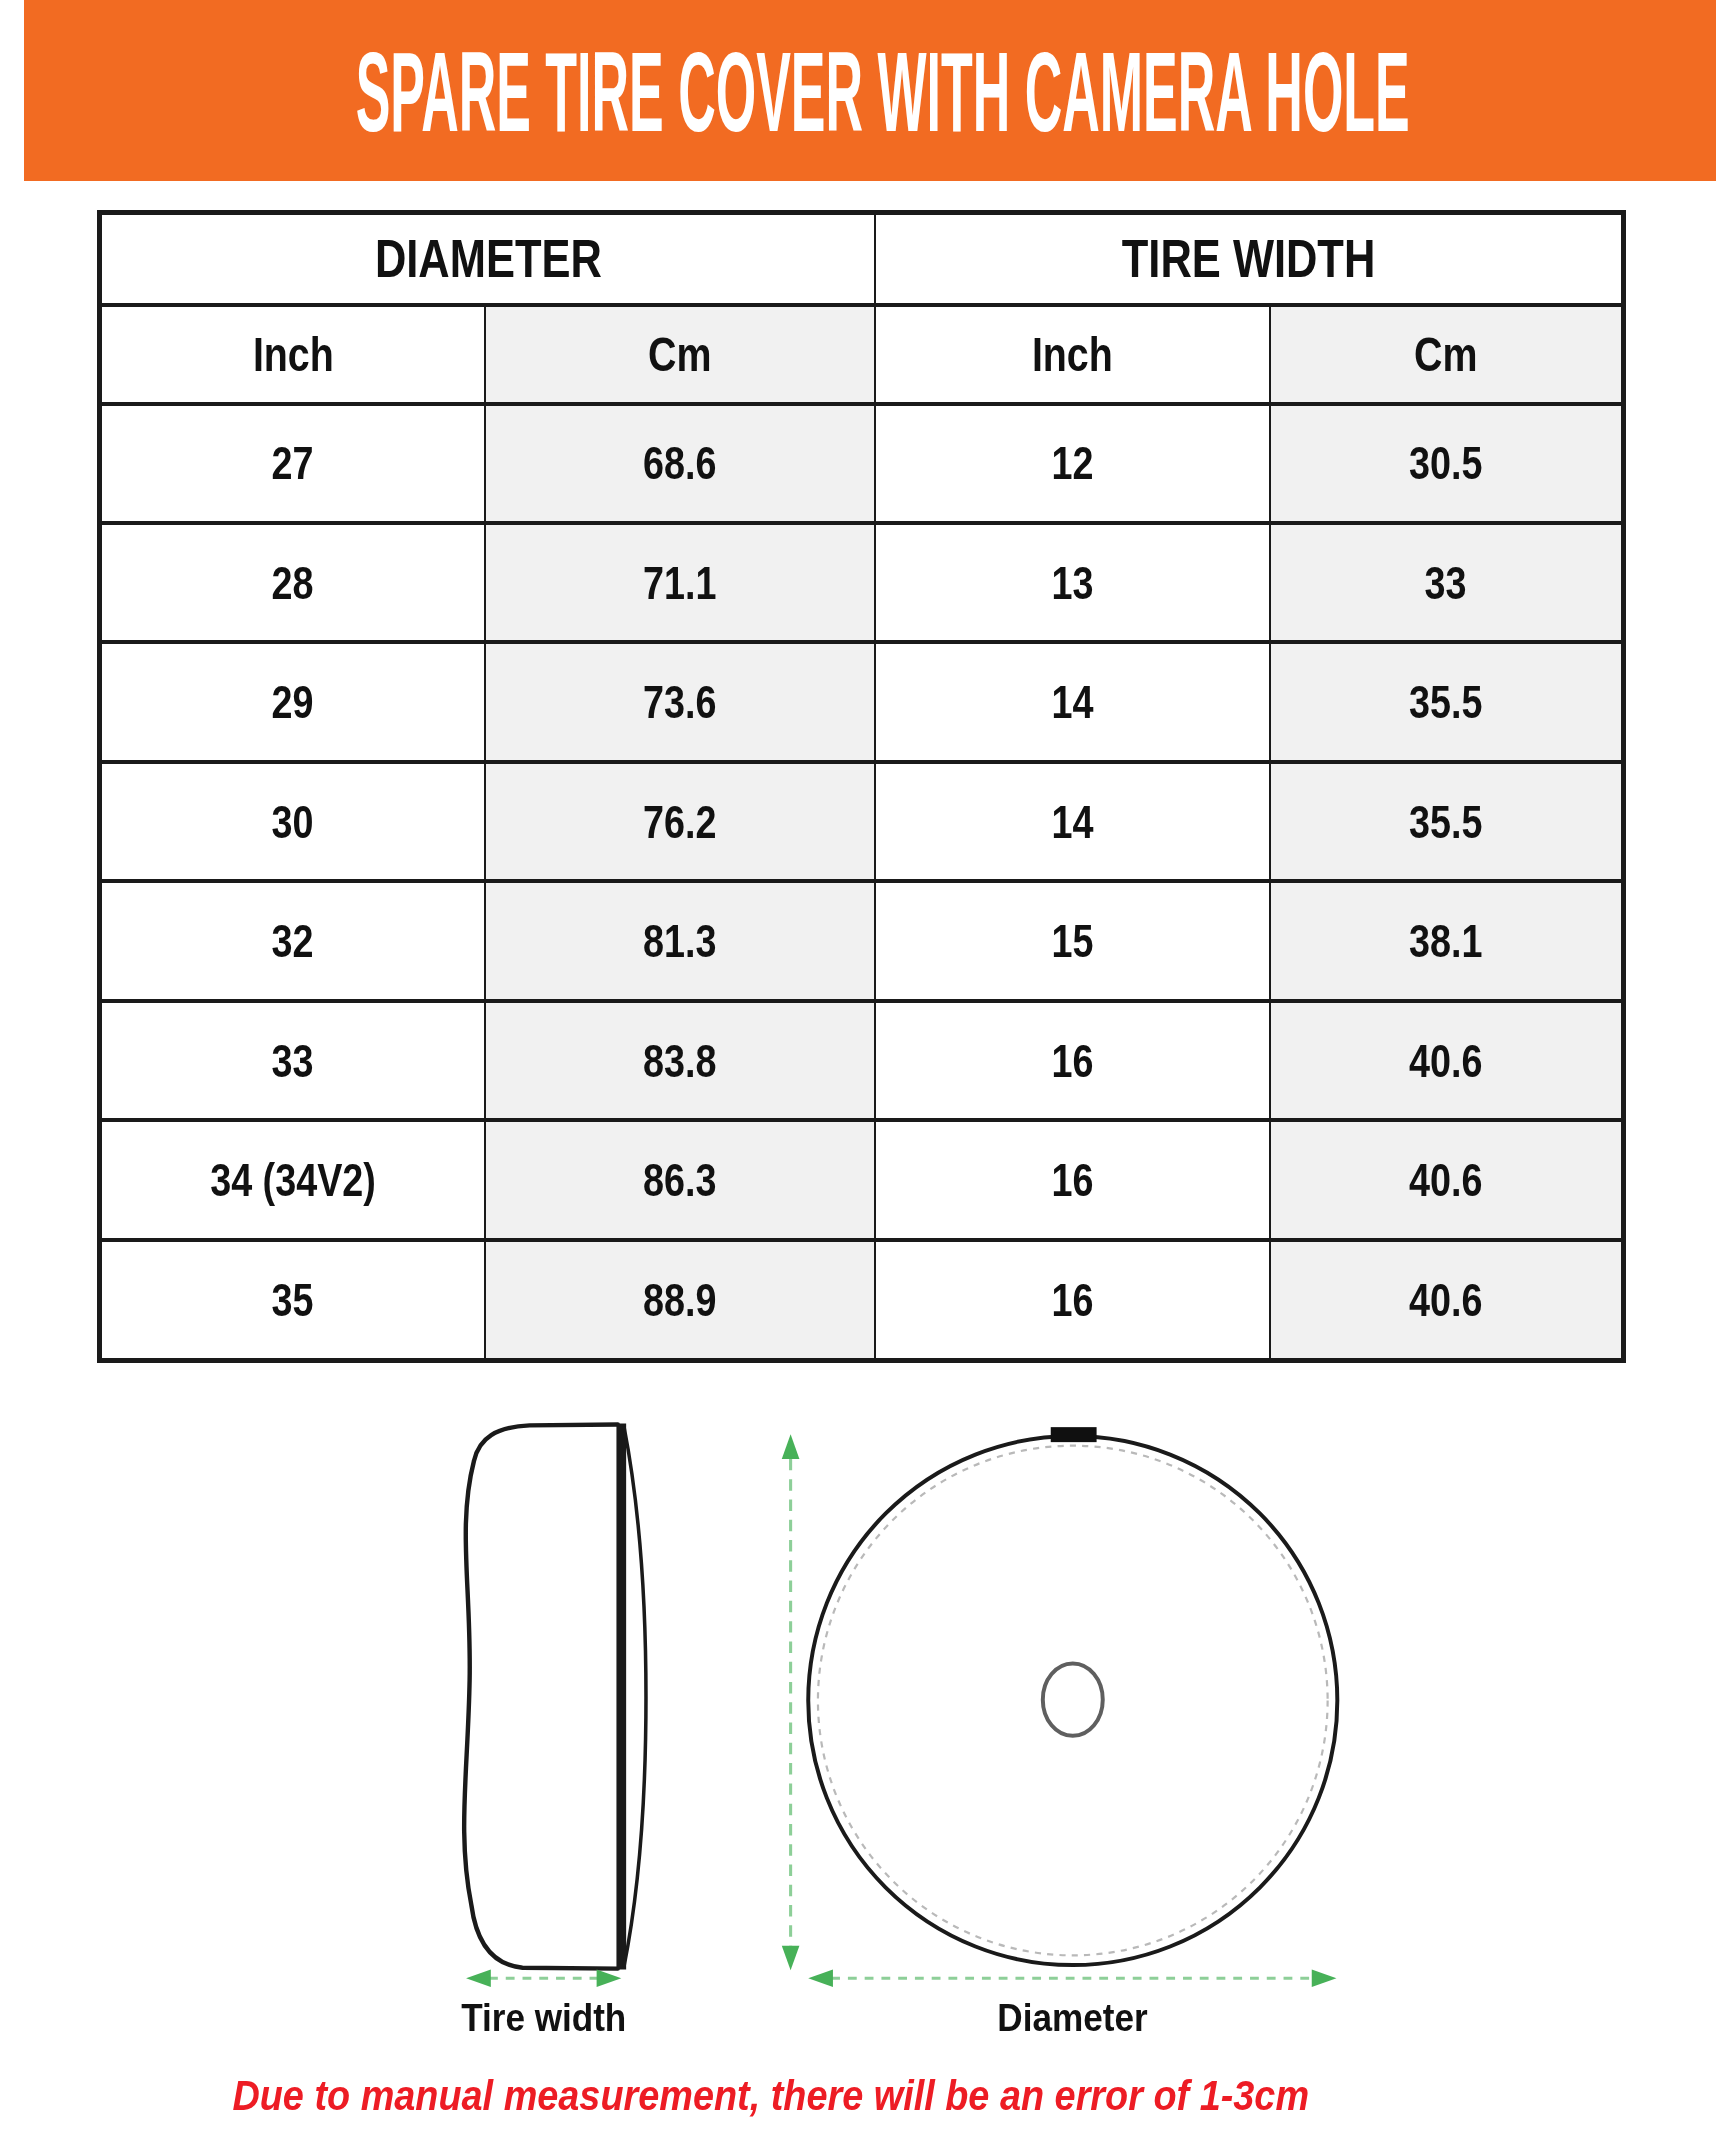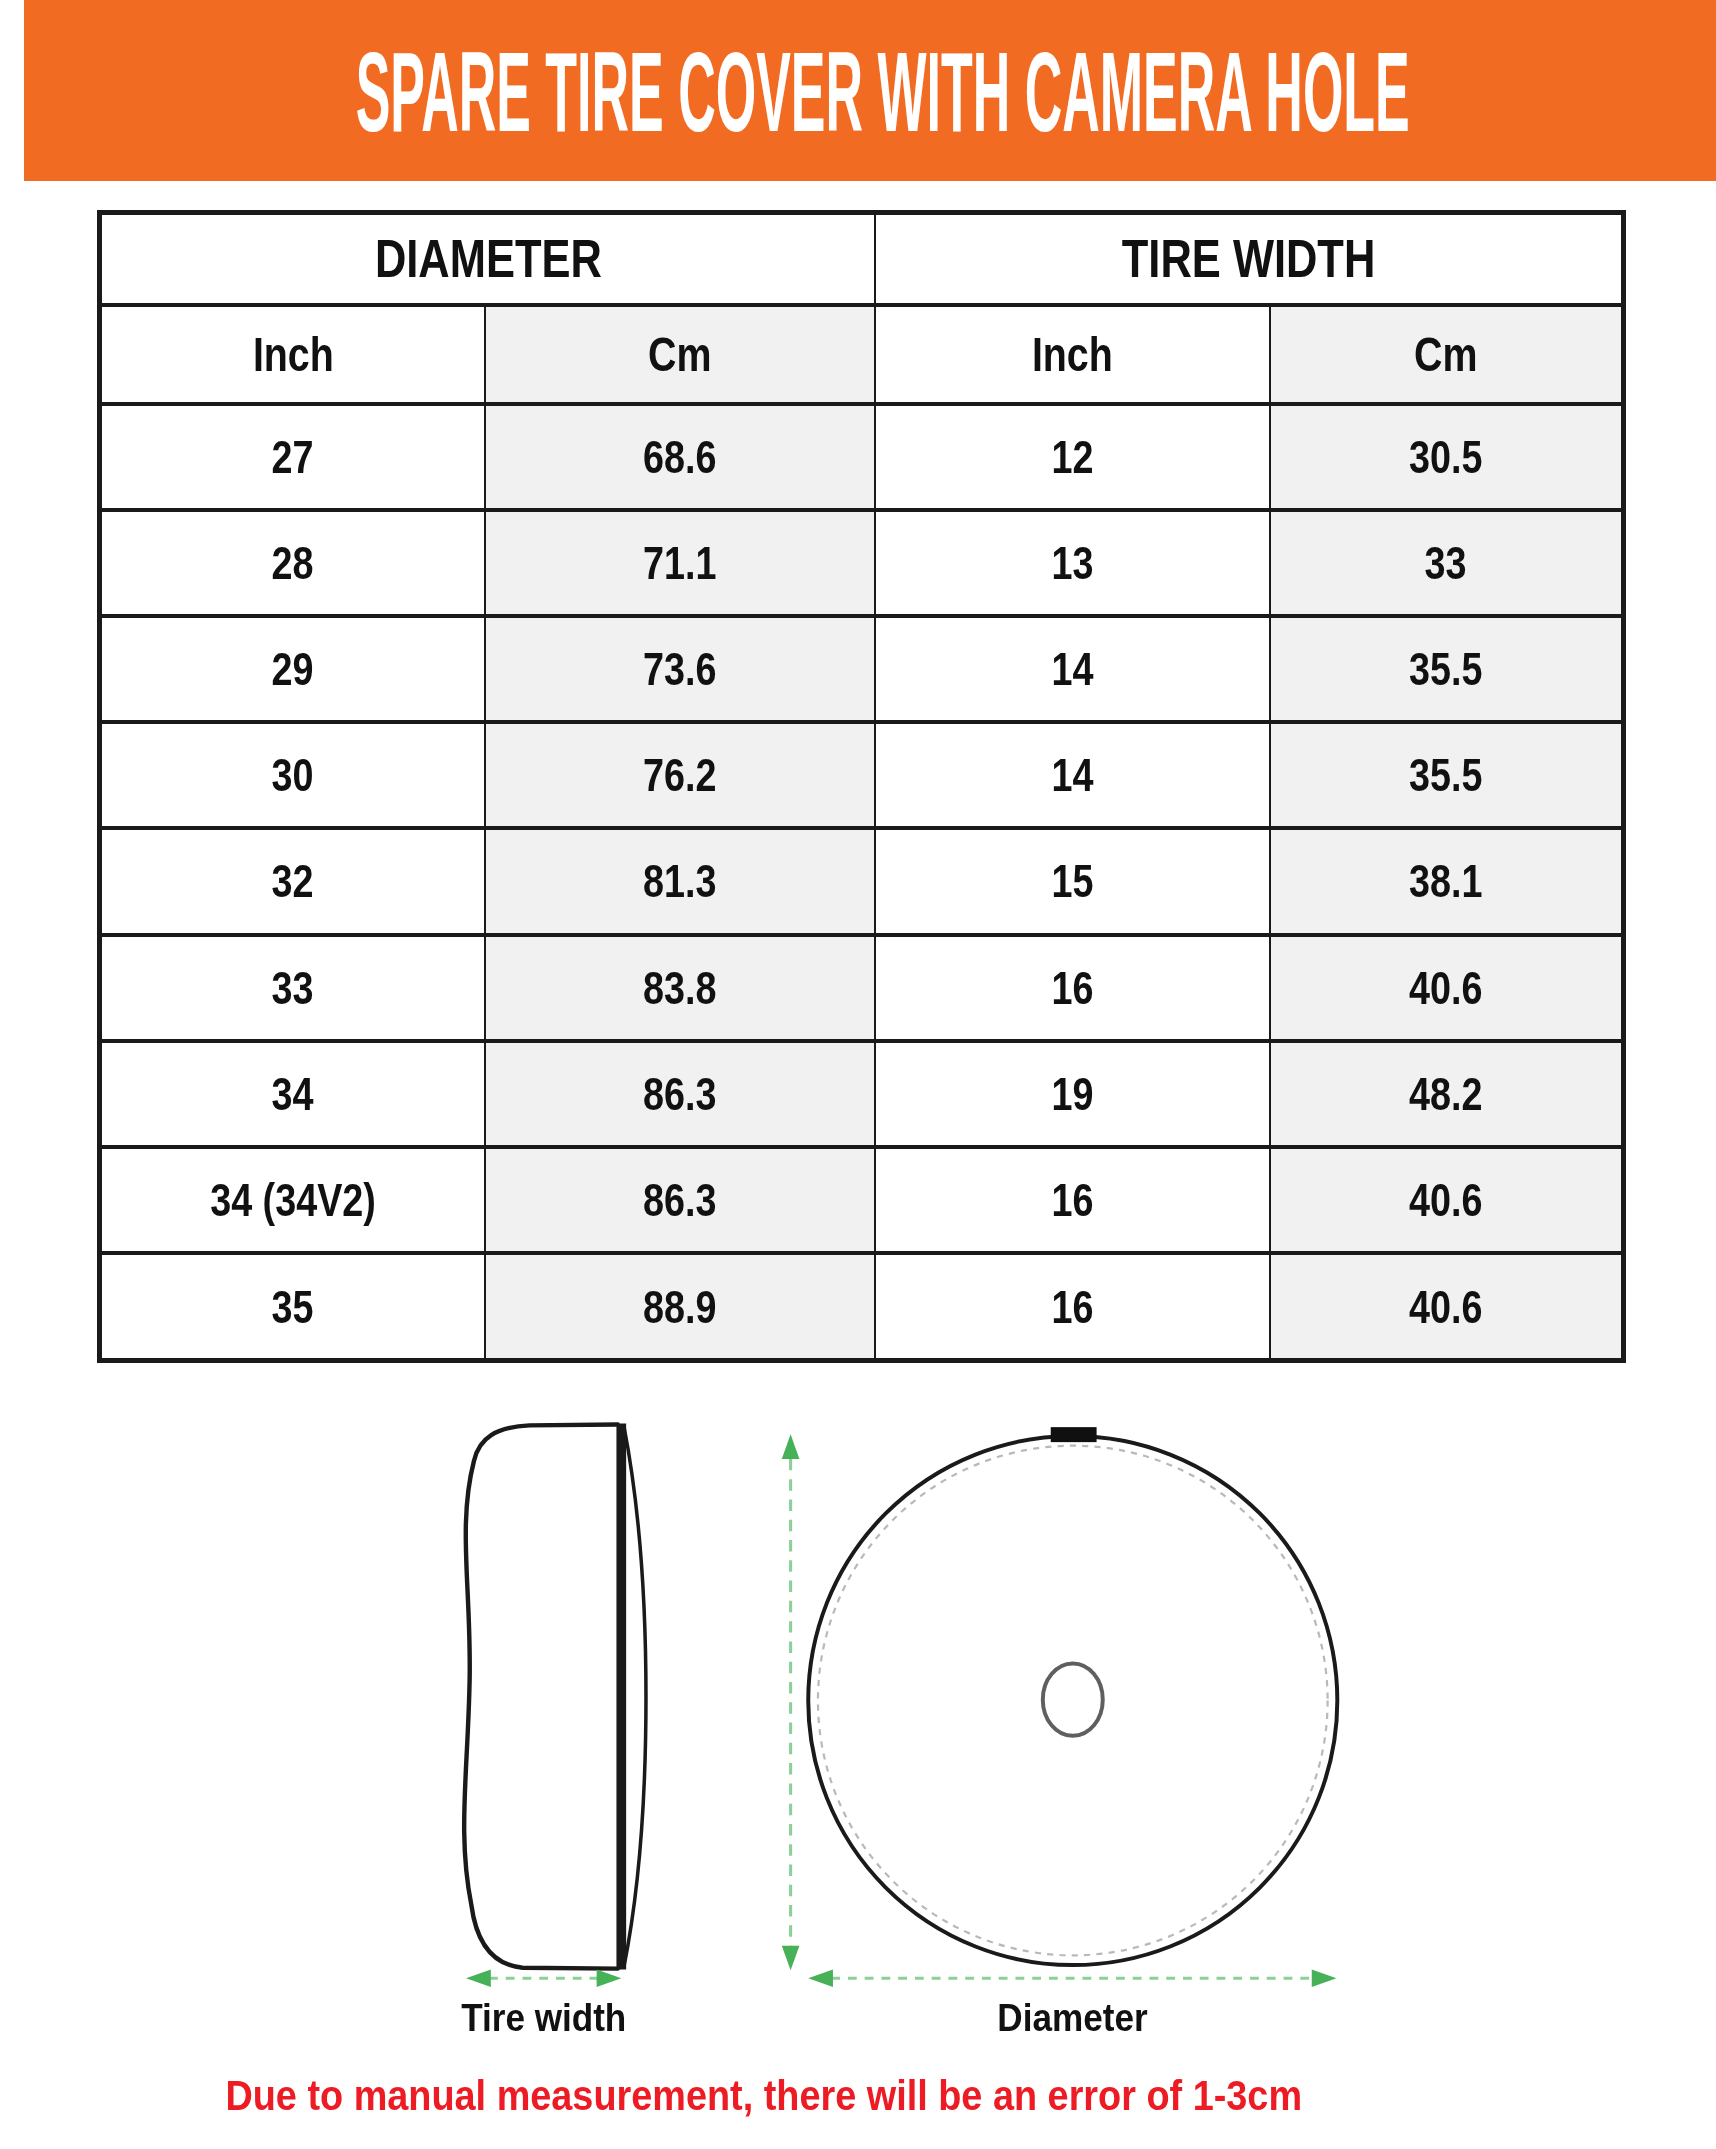--- a/index.html
+++ b/index.html
@@ -83,25 +83,26 @@
     font-size:39px;
     font-weight:700;
     color:#111111;
     top:1996px;
   }
   .dim-label>span{display:inline-block;transform:scaleX(0.9);white-space:nowrap;}
   .label-tire-width{left:367px;}
   .label-diameter{left:896px;}
 
   .disclaimer{
-    position:absolute;left:0;top:2071px;width:1527px;
+    position:absolute;left:7px;top:2071px;width:1527px;
     text-align:center;
     font-size:43px;
     font-weight:700;
     color:var(--red);
+    font-style:italic;
   }
   .disclaimer>span{display:inline-block;transform:scaleX(0.88);white-space:nowrap;}
 </style>
 </head>
 <body>
 
 <div class="page">
 
   <div class="banner">
     <div class="banner-title">SPARE TIRE COVER WITH CAMERA HOLE</div>
@@ -155,26 +156,20 @@
         <td class="cell-data"><span class="cx">15</span></td>
         <td class="cell-data c-gray"><span class="cx">38.1</span></td>
       </tr>
       <tr>
         <td class="cell-data"><span class="cx">33</span></td>
         <td class="cell-data c-gray"><span class="cx">83.8</span></td>
         <td class="cell-data"><span class="cx">16</span></td>
         <td class="cell-data c-gray"><span class="cx">40.6</span></td>
       </tr>
       <tr>
-        <td class="cell-data"><span class="cx">34</span></td>
-        <td class="cell-data c-gray"><span class="cx">86.3</span></td>
-        <td class="cell-data"><span class="cx">19</span></td>
-        <td class="cell-data c-gray"><span class="cx">48.2</span></td>
-      </tr>
-      <tr>
         <td class="cell-data"><span class="cx">34 (34V2)</span></td>
         <td class="cell-data c-gray"><span class="cx">86.3</span></td>
         <td class="cell-data"><span class="cx">16</span></td>
         <td class="cell-data c-gray"><span class="cx">40.6</span></td>
       </tr>
       <tr>
         <td class="cell-data"><span class="cx">35</span></td>
         <td class="cell-data c-gray"><span class="cx">88.9</span></td>
         <td class="cell-data"><span class="cx">16</span></td>
         <td class="cell-data c-gray"><span class="cx">40.6</span></td>

